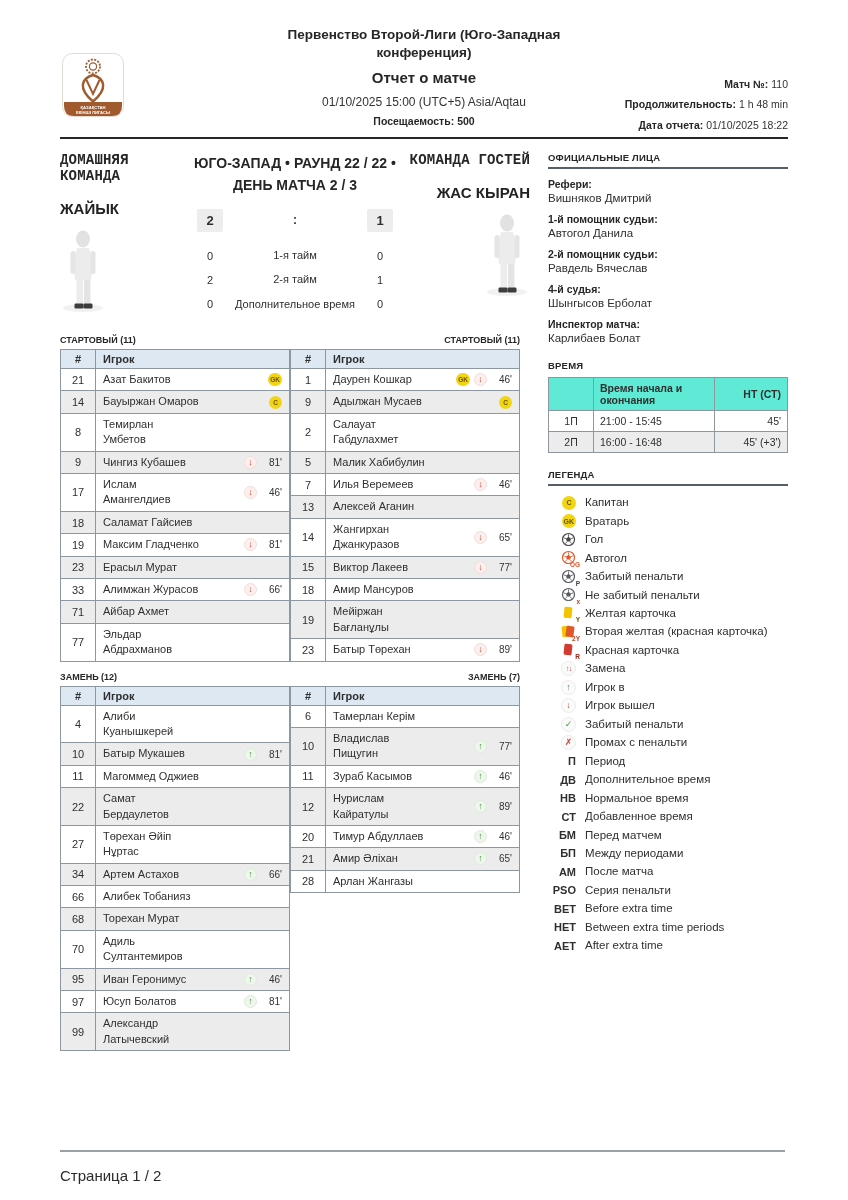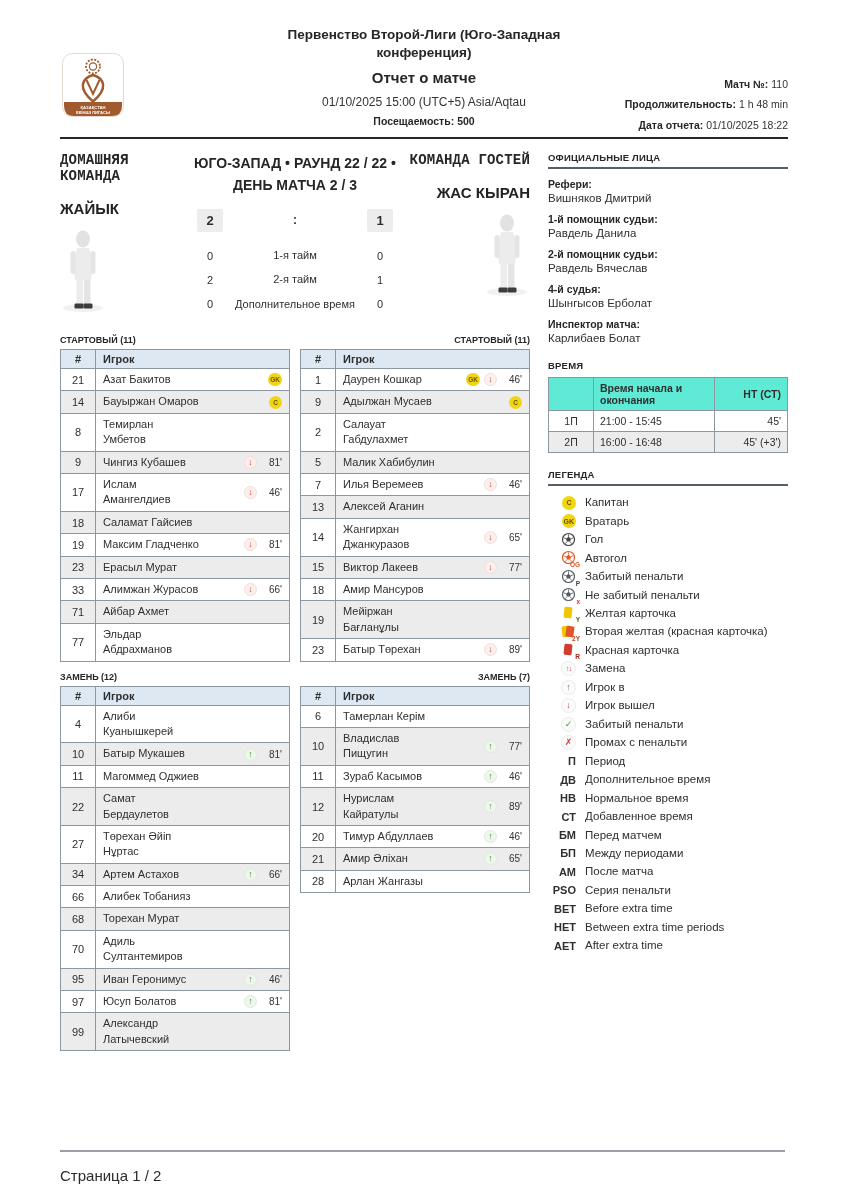--- a/index.html
+++ b/index.html
@@ -30,21 +30,21 @@
   .mannequin{margin-top:12px;}
   .round-info{font-size:14px;font-weight:bold;text-align:center;width:212px;margin:0 auto;line-height:1.6;color:#262626;}
   .score-row,.period-row{display:flex;align-items:center;justify-content:space-between;width:196px;margin:0 auto;}
   .score-row{margin-top:12px;margin-bottom:16px;}
   .score-box{background:#ededed;font-weight:bold;font-size:13px;padding:4px 8px;border-radius:2px;min-width:10px;text-align:center;}
   .score-sep{font-size:12px;font-weight:bold;}
   .period-row{margin-top:9px;font-size:11px;}
   .p-num{width:26px;text-align:center;}
   .p-label{flex:1;text-align:center;line-height:1.4;}
   
-  .lineups-row{display:flex;gap:10px;margin-top:4px;align-items:flex-start;}
+  .lineups-row{display:flex;margin-top:4px;align-items:flex-start;}
   .lineup{width:230px;}
   .lineup-title{font-size:9px;font-weight:bold;margin:6px 0 4px;color:#262626;}
   .lineup.away .lineup-title{text-align:right;}
   .ptable{width:100%;border-collapse:collapse;font-size:11px;color:#2f2f2f;}
   .ptable th,.ptable td{border:1px solid #8d97a1;padding:3px 7px;}
   .ptable thead th{background:#dee8f3;font-weight:bold;text-align:left;}
   .ptable th.num,.ptable td.num{width:26px;text-align:center;padding:3px 4px;}
   .ptable tbody tr:nth-child(even){background:#ececec;}
   .pcell{display:flex;align-items:center;justify-content:space-between;gap:4px;}
   .pname{max-width:96px;line-height:1.4;}
@@ -660,21 +660,21 @@
     <div class="side-col">
       <div class="side-section">
         <div class="side-title">ОФИЦИАЛЬНЫЕ ЛИЦА</div>
         <div id="officials-list">
             <div class="off-item">
               <div class="off-role">Рефери:</div>
               <div class="off-name">Вишняков Дмитрий</div>
             </div>
             <div class="off-item">
               <div class="off-role">1-й помощник судьи:</div>
-              <div class="off-name">Равдель Данила</div>
+              <div class="off-name">Автогол Данила</div>
             </div>
             <div class="off-item">
               <div class="off-role">2-й помощник судьи:</div>
               <div class="off-name">Равдель Вячеслав</div>
             </div>
             <div class="off-item">
               <div class="off-role">4-й судья:</div>
               <div class="off-name">Шынгысов Ерболат</div>
             </div>
             <div class="off-item">

